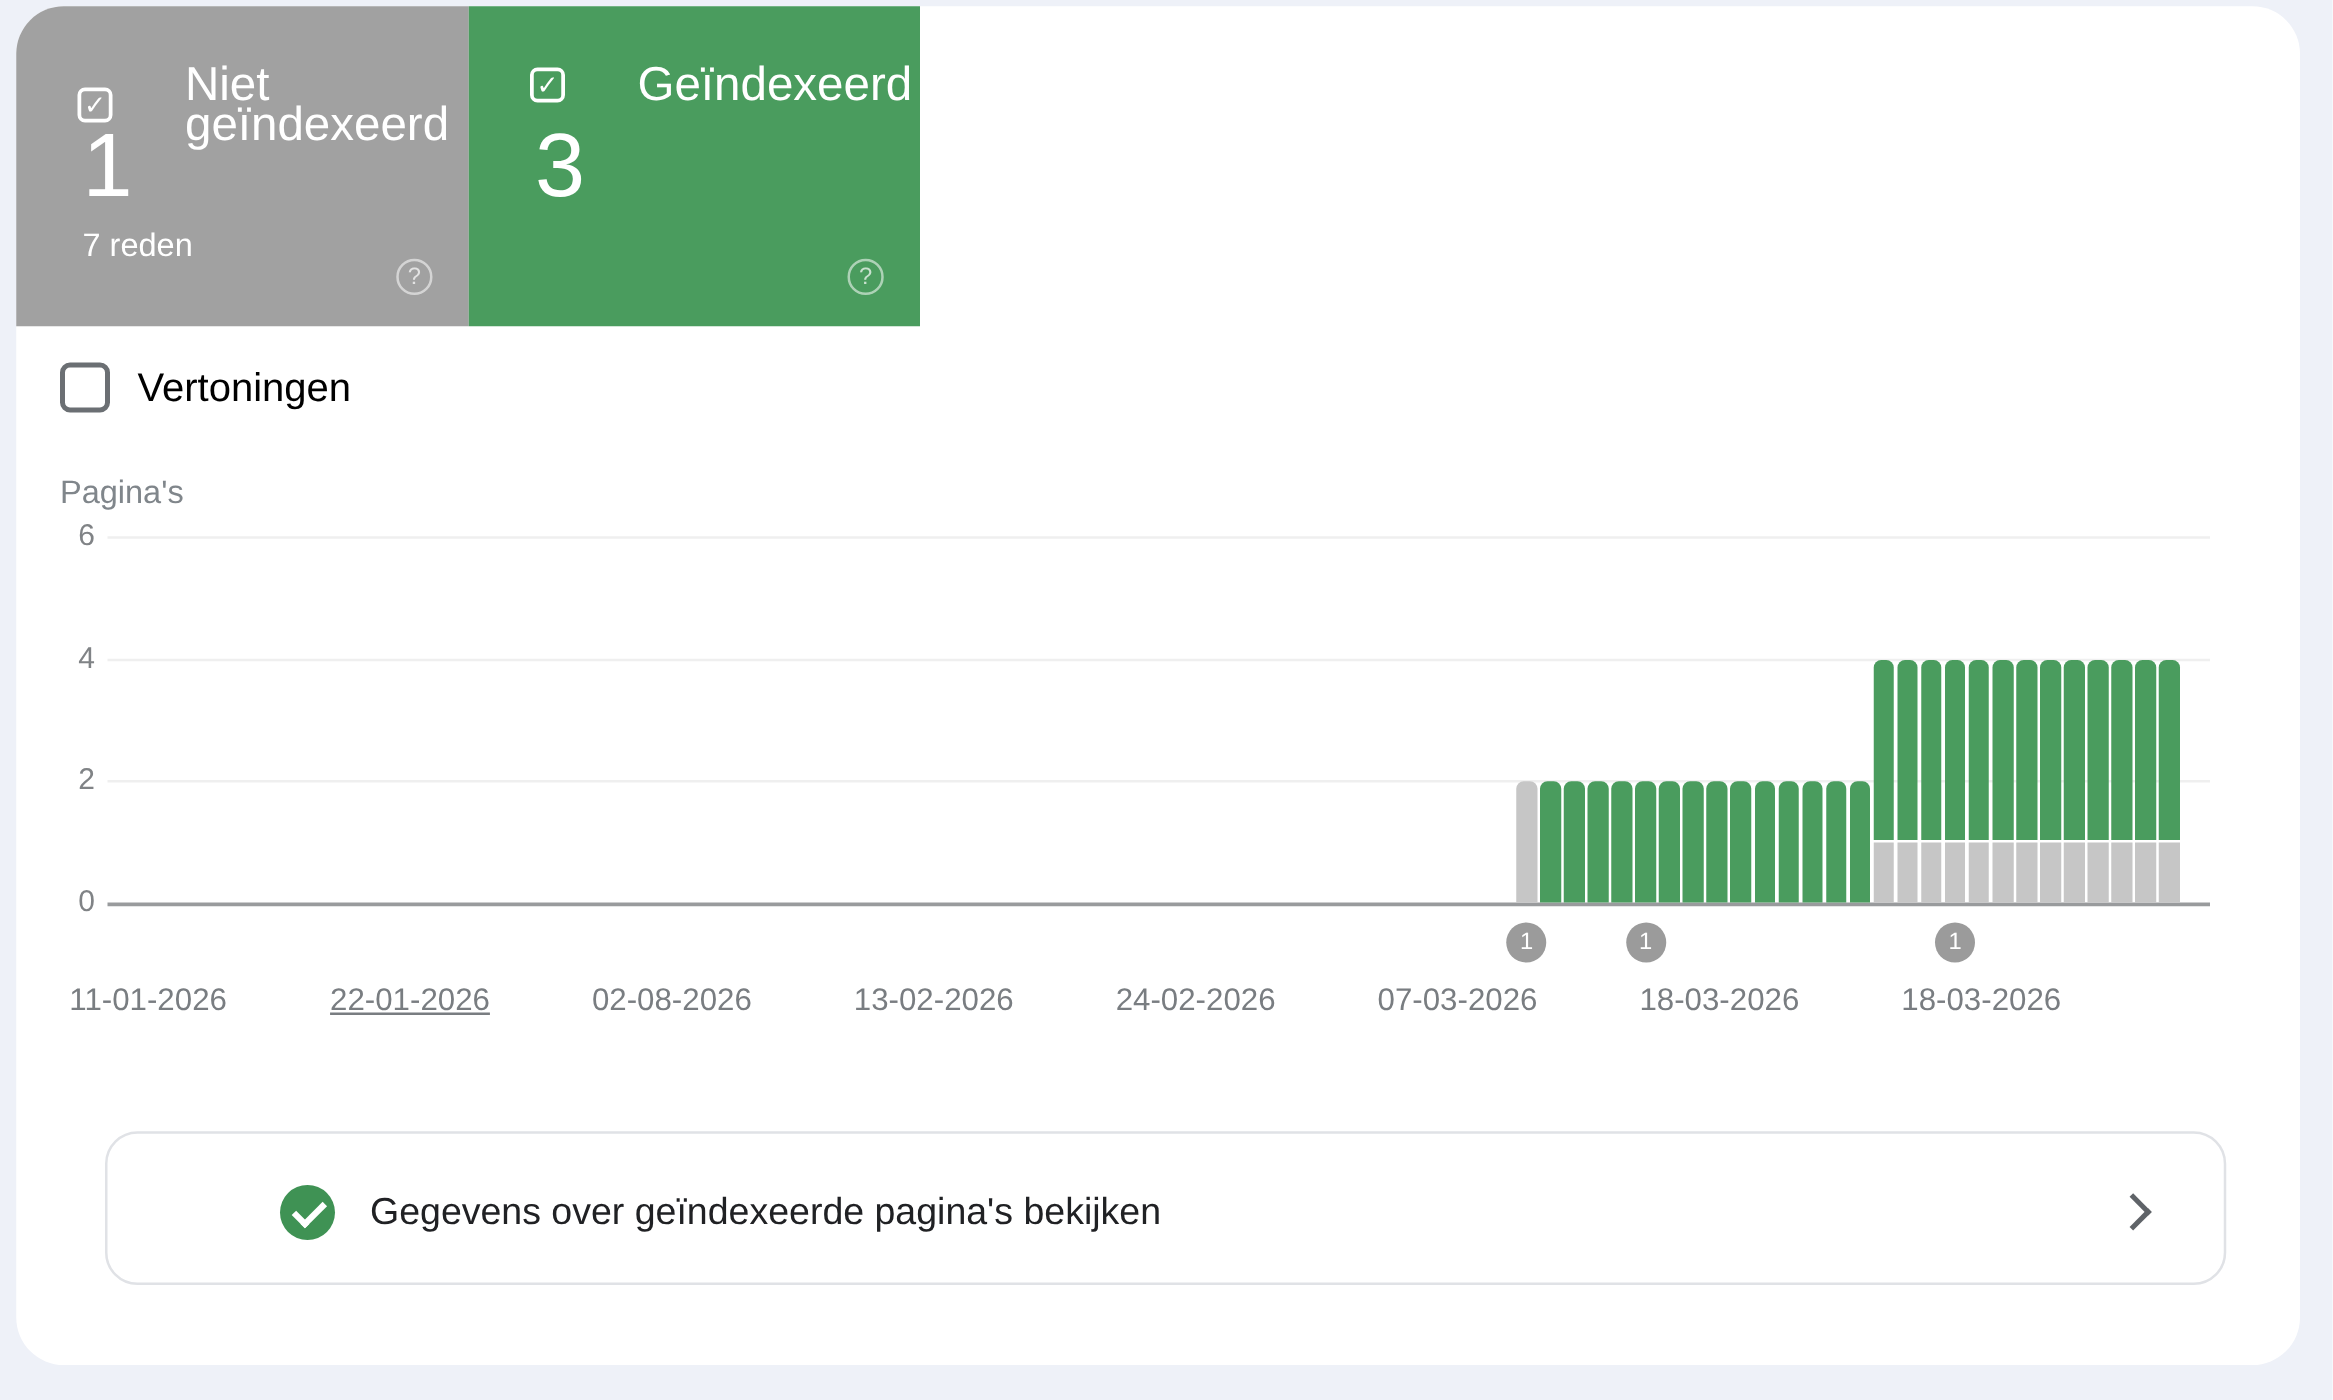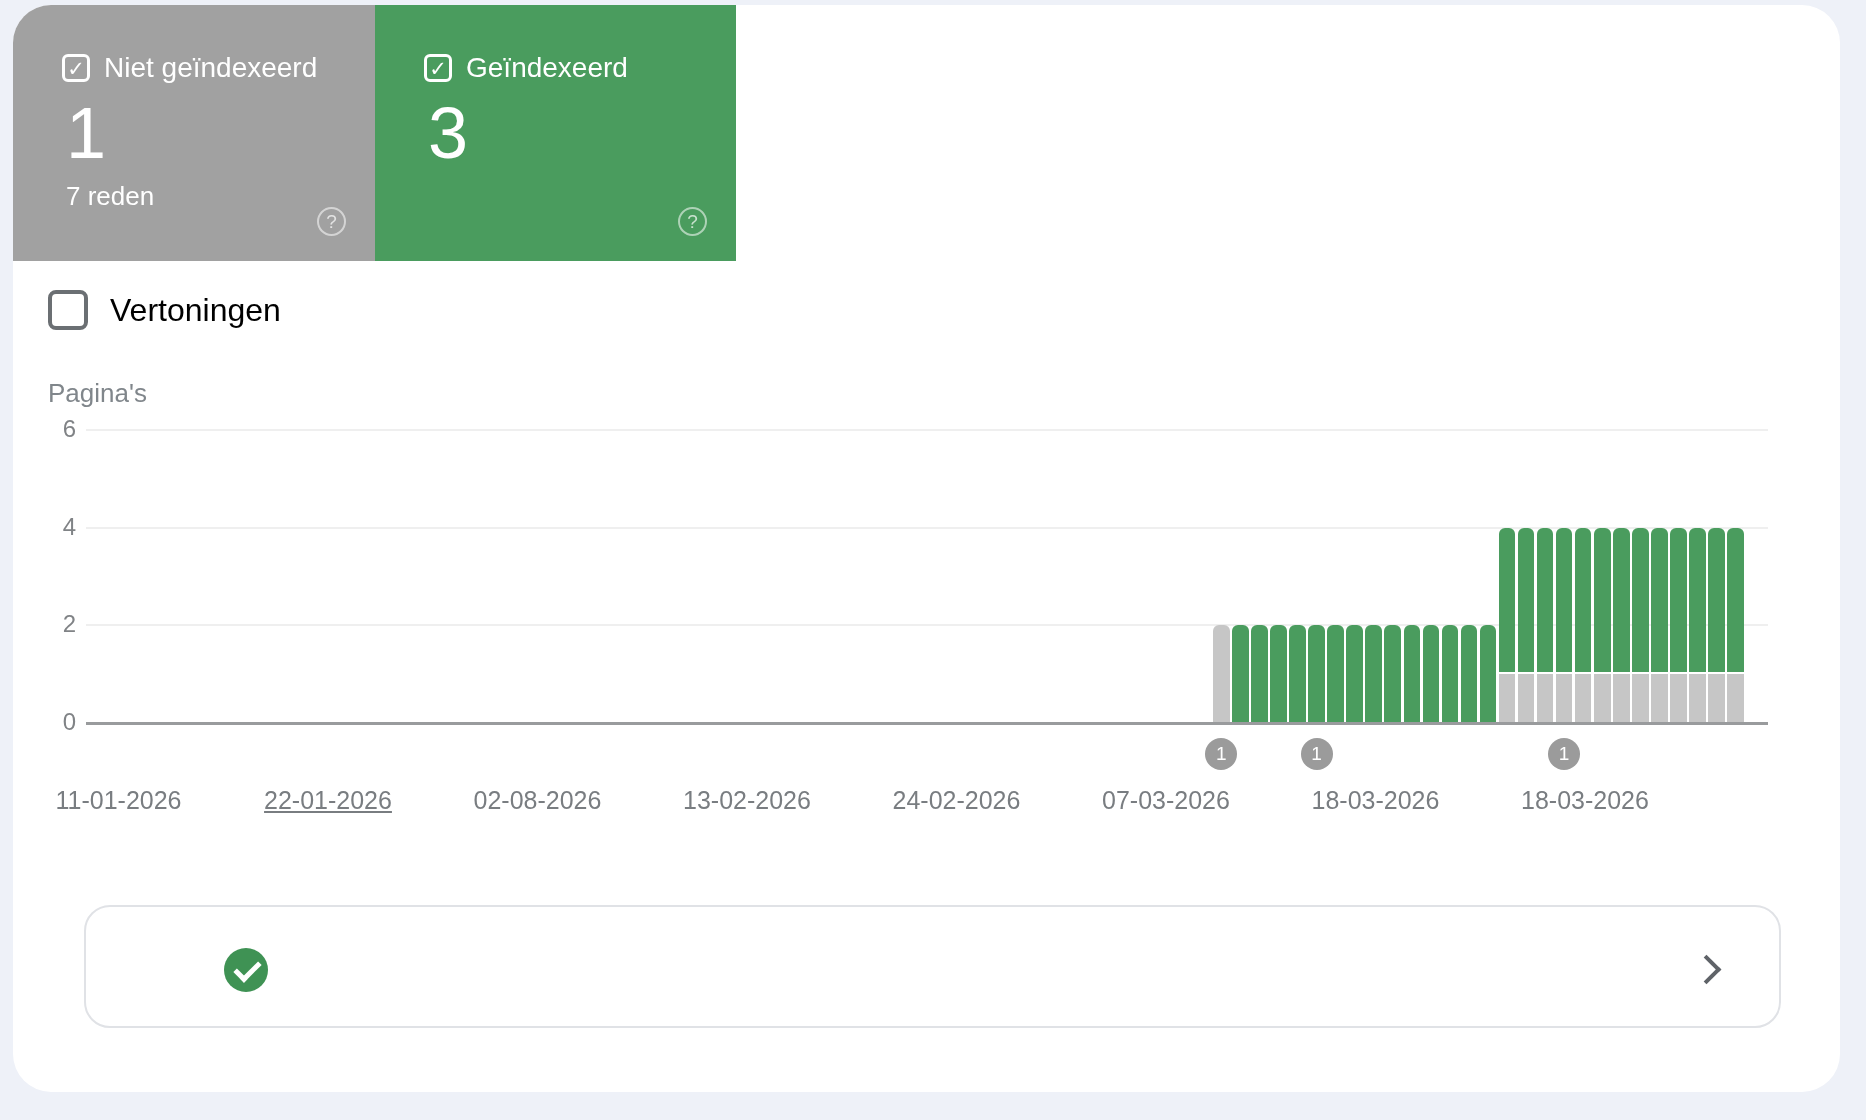--- a/index.html
+++ b/index.html
@@ -19,21 +19,21 @@
   .chip{top:5px;height:256px;color:#ffffff;}
   .chip-gray{left:13px;width:362px;border-radius:38px 0 0 0;}
   .chip-green{left:375px;width:361px;}
   .chip-head{position:absolute;left:49px;top:47px;display:flex;align-items:center;gap:14px;}
   .cb{
     width:28px;height:28px;border:3px solid #ffffff;border-radius:6px;
     display:inline-flex;align-items:center;justify-content:center;flex:0 0 auto;
     box-sizing:border-box;
   }
   .cb-mark{color:#ffffff;font-size:21px;font-weight:bold;line-height:1;}
-  .chip-label{font-size:28px;line-height:32px;}
+  .chip-label{font-size:38px;line-height:32px;margin-left:44px;}
   .chip-value{position:absolute;left:53px;top:90px;font-size:72px;font-weight:300;line-height:76px;}
   .chip-sub{position:absolute;left:53px;top:176px;font-size:26px;}
   .help{
     position:absolute;right:29px;bottom:25px;width:29px;height:29px;
     border:2.5px solid rgba(255,255,255,0.55);border-radius:50%;
     display:flex;align-items:center;justify-content:center;
     color:rgba(255,255,255,0.7);font-size:19px;box-sizing:border-box;
   }
   
   .toggle-row{left:48px;top:290px;display:flex;align-items:center;gap:22px;}
@@ -171,14 +171,15 @@
     <div class="xtick" style="position: absolute; left: 846.5px; top: 786px;">24-02-2026</div>
     <div class="xtick" style="position: absolute; left: 1056px; top: 786px;">07-03-2026</div>
     <div class="xtick" style="position: absolute; left: 1265.5px; top: 786px;">18-03-2026</div>
     <div class="xtick" style="position: absolute; left: 1475px; top: 786px;">18-03-2026</div>
   </div>
 
 <div class="abs details">
   <span class="check-circle">
       <span class="cc-mark"></span>
     </span>
+  <span class="details-label">Gegevens over geïndexeerde pagina's bekijken</span>
   <span class="chev"></span>
 </div>
 
 </body></html>

